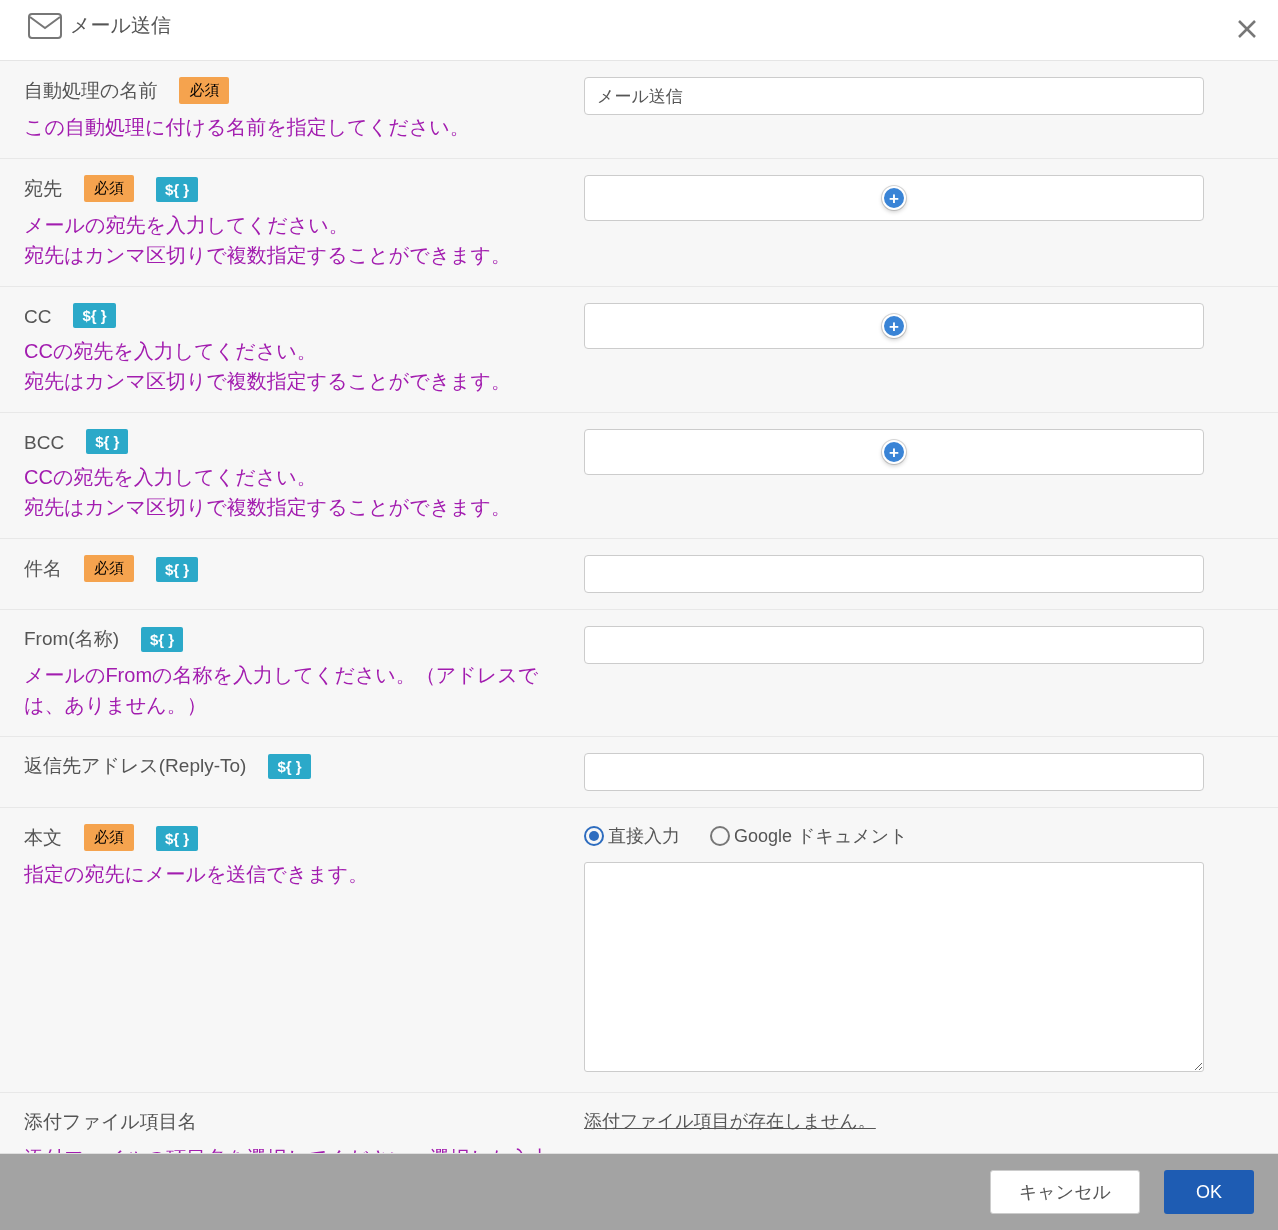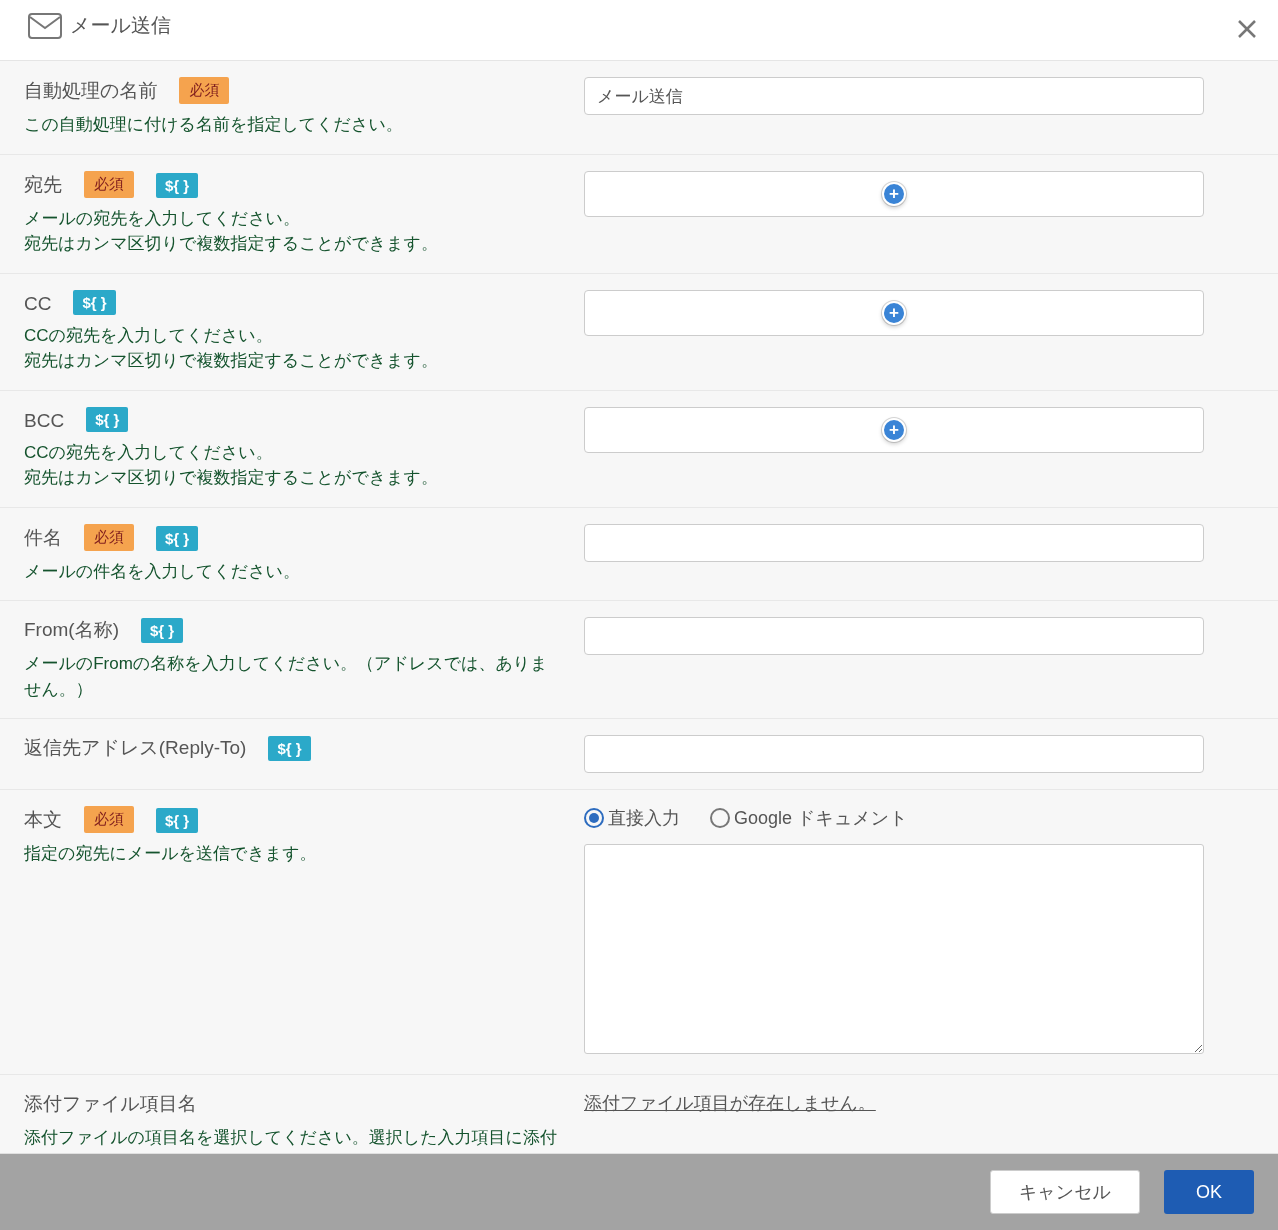--- a/index.html
+++ b/index.html
@@ -81,41 +81,41 @@
       margin-bottom: 8px;
     }
     .field-label {
       font-size: 19px;
       color: #555;
       font-weight: 500;
     }
     .required-badge {
       display: inline-block;
       background: #f5a34e;
-      color: #7f1d1d;
+      color: #000000;
       font-size: 15px;
       padding: 4px 10px;
       border-radius: 2px;
       font-weight: 500;
     }
     .var-badge {
       display: inline-flex;
       align-items: center;
       justify-content: center;
       background: #2ba9c9;
       color: #fff;
       font-size: 15px;
       padding: 4px 9px;
       border-radius: 2px;
       font-weight: 700;
       cursor: pointer;
     }
     .help-text {
-      font-size: 17px;
-      color: #14532d;
+      font-size: 20px;
+      color: #a21caf;
       line-height: 1.5;
     }
     .input-col {
       flex: 1;
     }
     .text-input {
       width: 100%;
       max-width: 620px;
       height: 38px;
       border: 1px solid #ccc;
@@ -320,21 +320,20 @@
     </div>
   </div>
 
   <div class="form-row">
     <div class="label-col">
       <div class="label-line">
         <span class="field-label">件名</span>
         <span class="required-badge">必須</span>
         <span class="var-badge">${ }</span>
       </div>
-      <div class="help-text">メールの件名を入力してください。</div>
     </div>
     <div class="input-col">
       <input class="text-input" style="">
     </div>
   </div>
 
   <div class="form-row">
     <div class="label-col">
       <div class="label-line">
         <span class="field-label">From(名称)</span>

